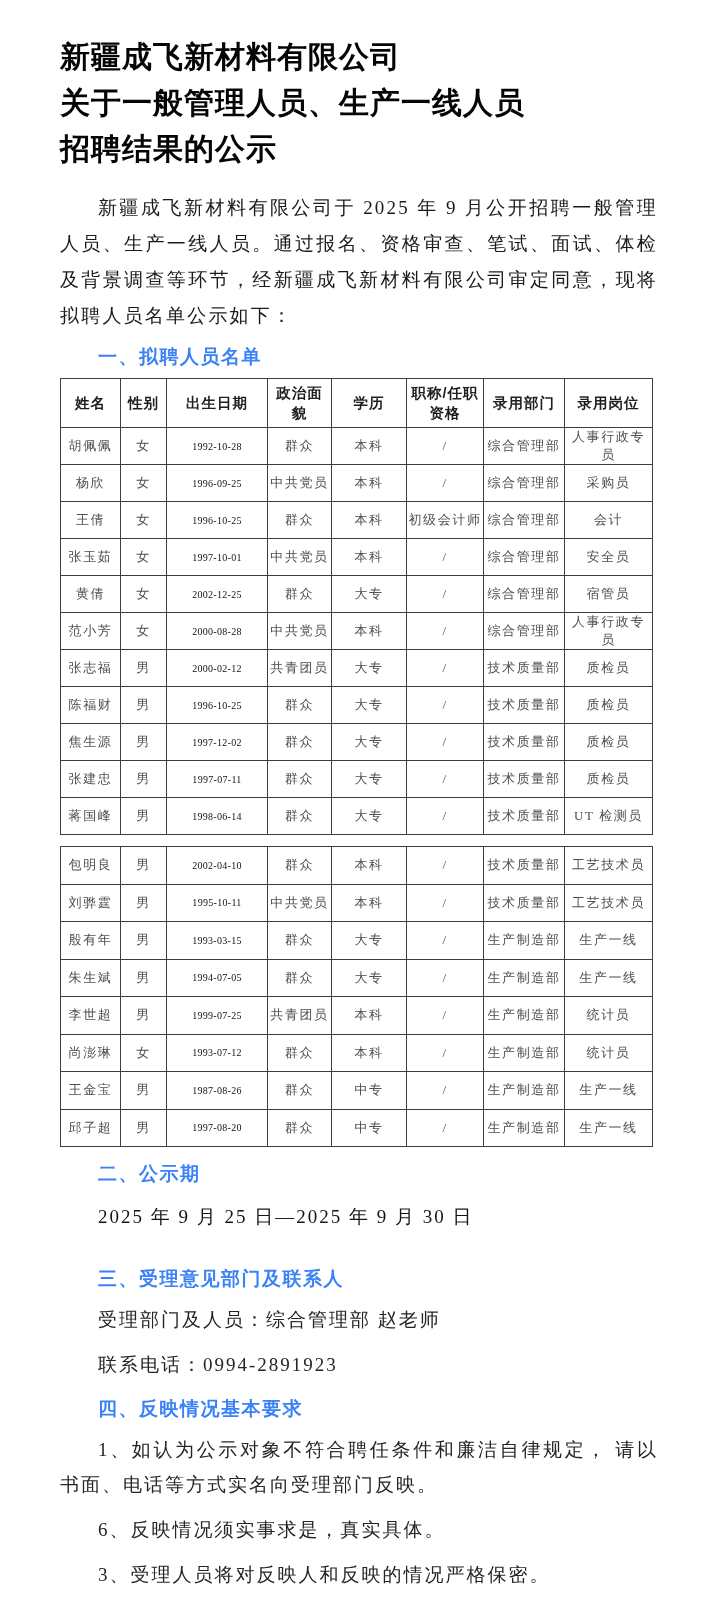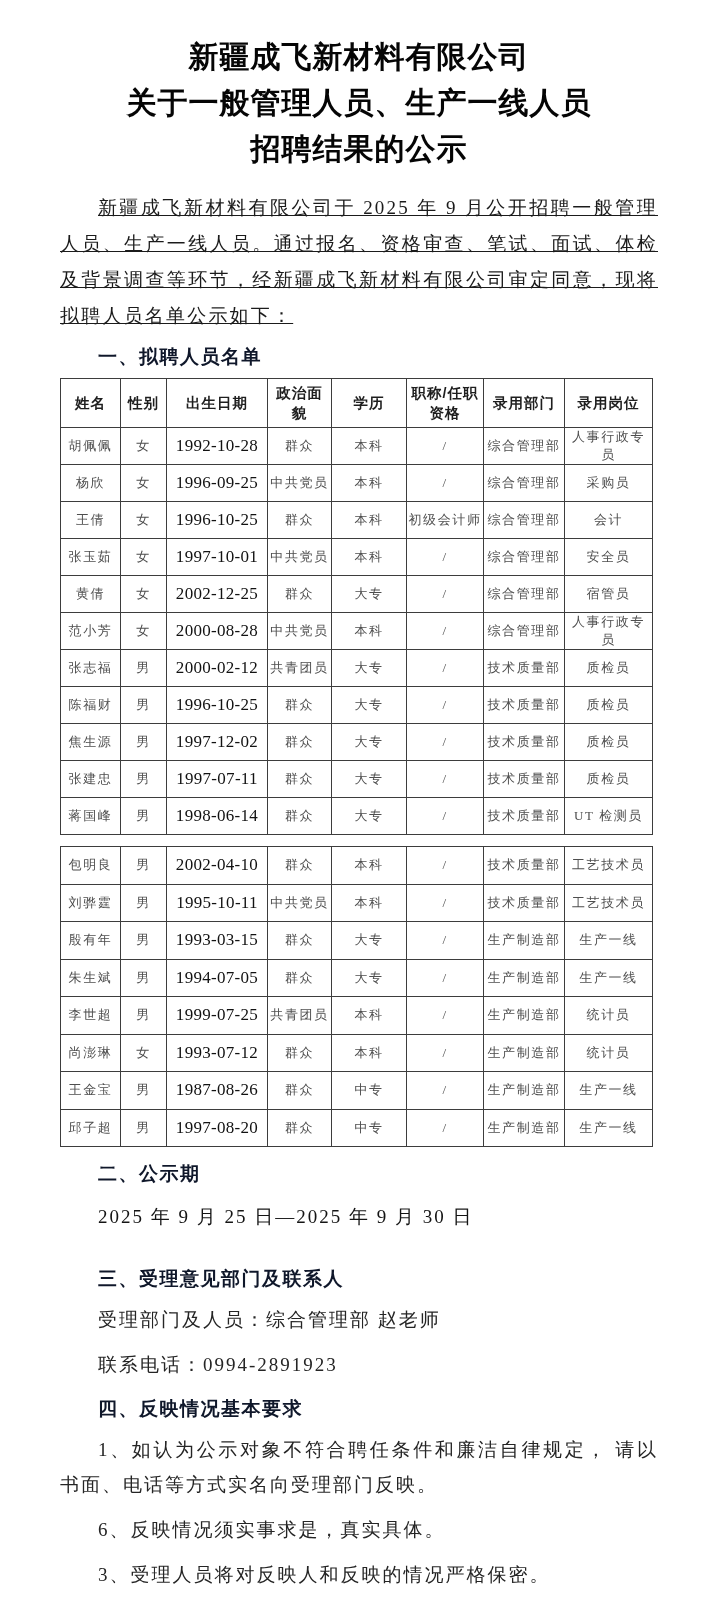--- a/index.html
+++ b/index.html
@@ -8,37 +8,36 @@
     font-family: "Liberation Serif", serif;
     color: #1a1a1a;
   }
   .page {
     box-sizing: border-box;
     width: 720px; min-height: 1600px;
     padding: 34px 62px 30px 60px;
   }
   .title {
     margin: 0 0 18px 0;
-    text-align: center;
+    text-align: left;
     font-size: 30px; line-height: 46px;
     font-weight: bold; letter-spacing: 1px;
     color: #050505;
   }
   .intro {
     margin: 10px 0 10px 0;
     font-size: 19px; line-height: 36px;
     letter-spacing: 2.2px;
     text-align: justify; text-indent: 2em;
     color: #1b1b1b;
-    text-decoration: underline;
   }
   h2.sec {
     font-family: "Liberation Sans", sans-serif;
     font-size: 19px; font-weight: bold;
-    color: #0f172a; margin: 14px 0 10px 0;
+    color: #3b82f6; margin: 14px 0 10px 0;
     text-indent: 2em; letter-spacing: 1.5px;
   }
   h2.sec1 { margin: 2px 0 8px 0; }
   table {
     border-collapse: collapse; table-layout: fixed;
     width: 592px;
     padding-left: 16px;
   }
   table.t2 { margin-top: 11px; font-family: Liberation Serif, serif; }
   th, td {
@@ -51,21 +50,21 @@
     font-size: 14.5px; font-weight: 600;
     color: #1e1e1e; height: 48px; line-height: 20px;
     letter-spacing: 1px;
   }
   td {
     height: 36px; font-size: 13px;
     color: #4e4e4e; letter-spacing: 1.6px;
   }
   .t2 td { height: 36.5px; }
   td.c2 {
-    font-size: 17px; color: #121212;
+    font-size: 10px; color: #121212;
     letter-spacing: 0.3px;
     margin-left: 40px;
   }
   .c0w { width: 60px; }  .c1w { width: 46px; }
   .c2w { width: 101px; } .c3w { width: 64px; }
   .c4w { width: 75px; }  .c5w { width: 77px; }
   .c6w { width: 81px; }  .c7w { width: 88px; }
   p.line {
     margin: 0 0 10px 0;
     font-size: 19px; line-height: 35px;

